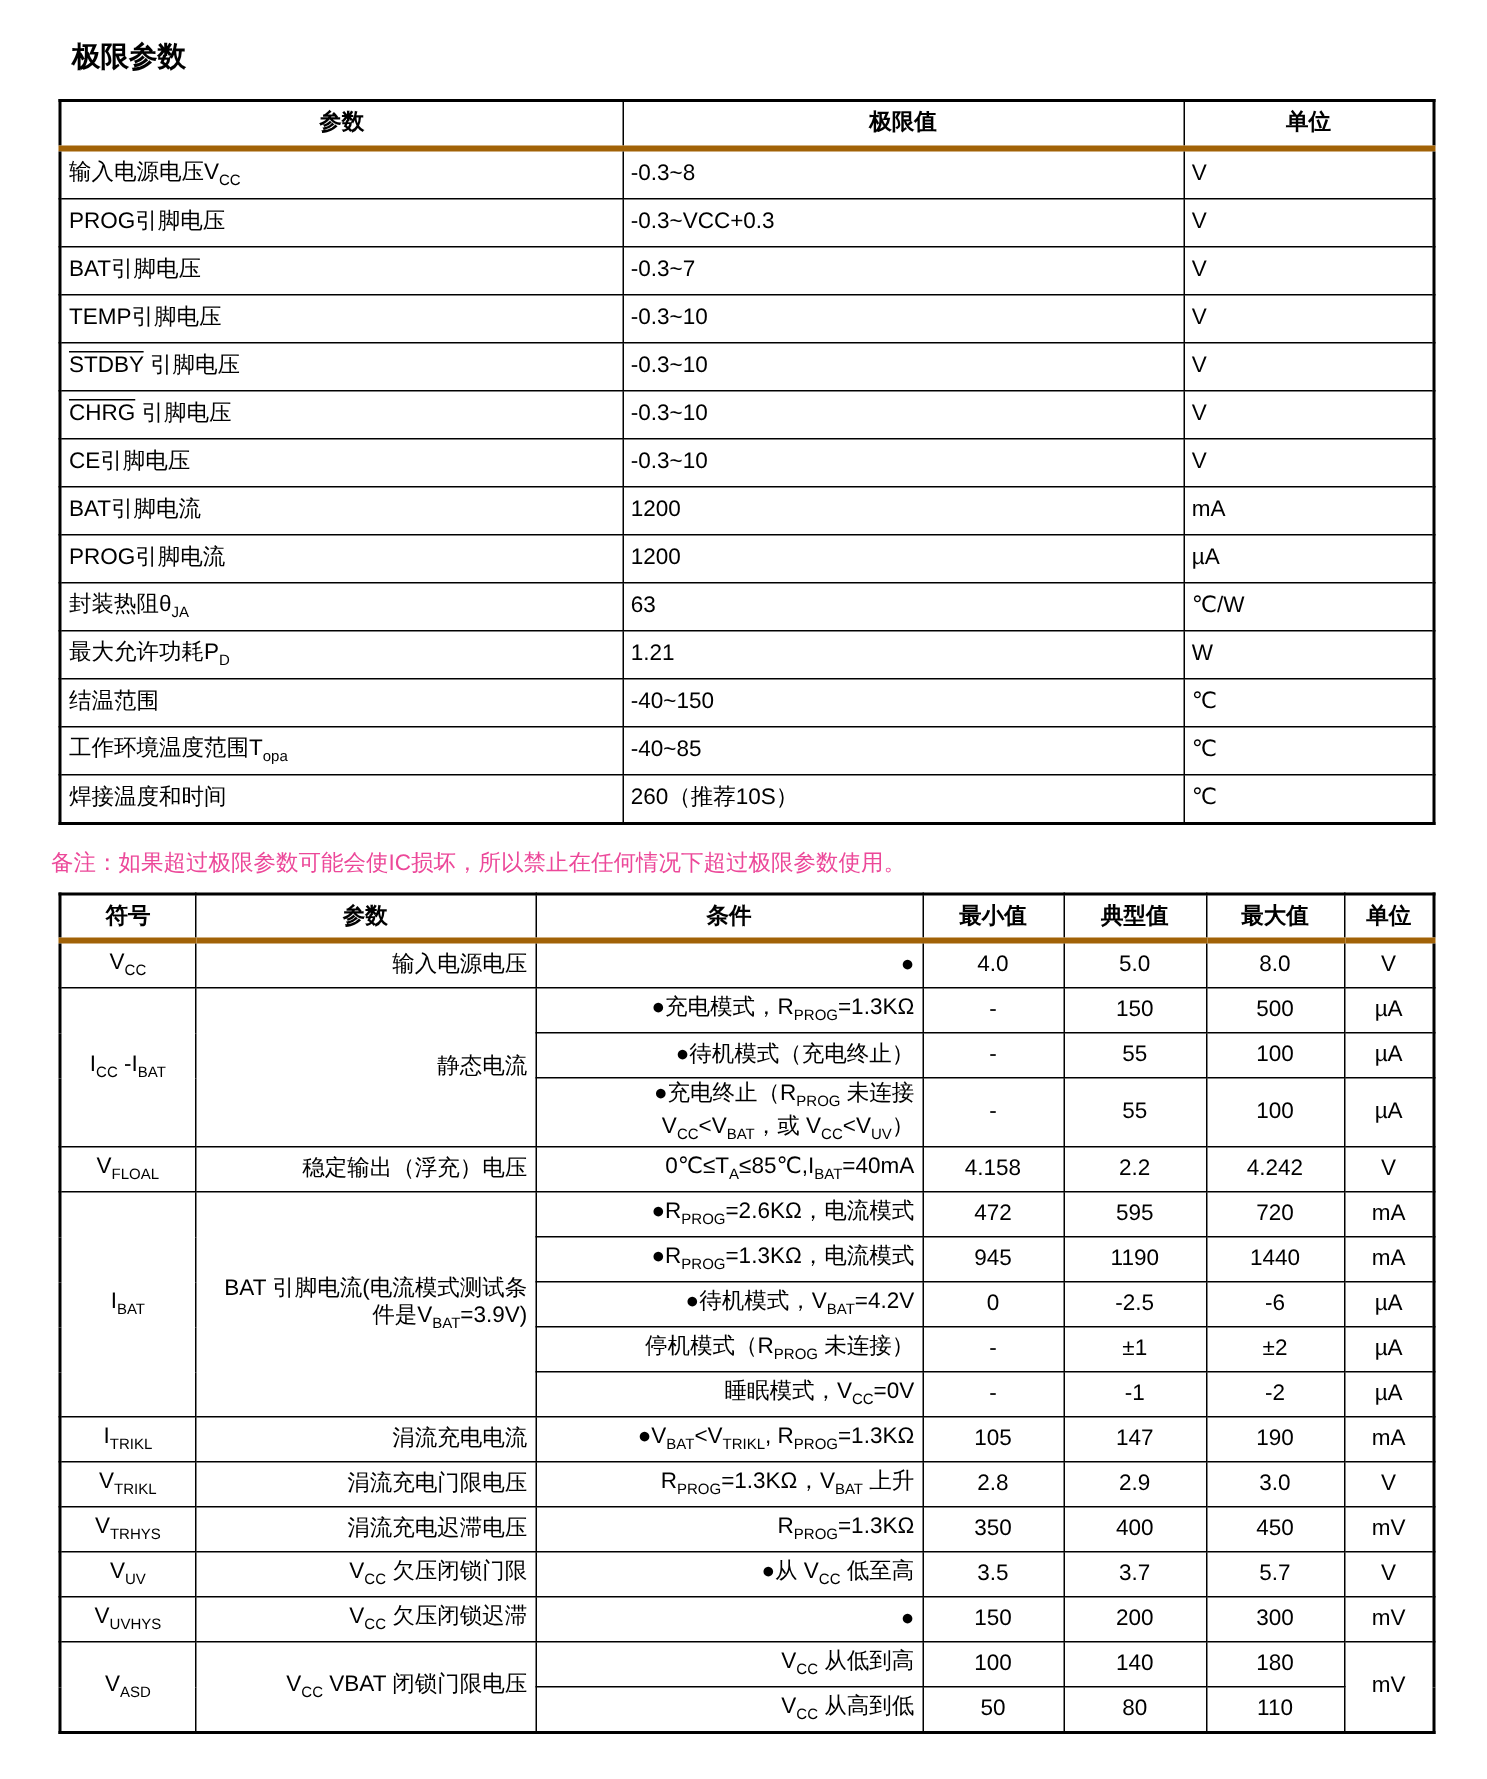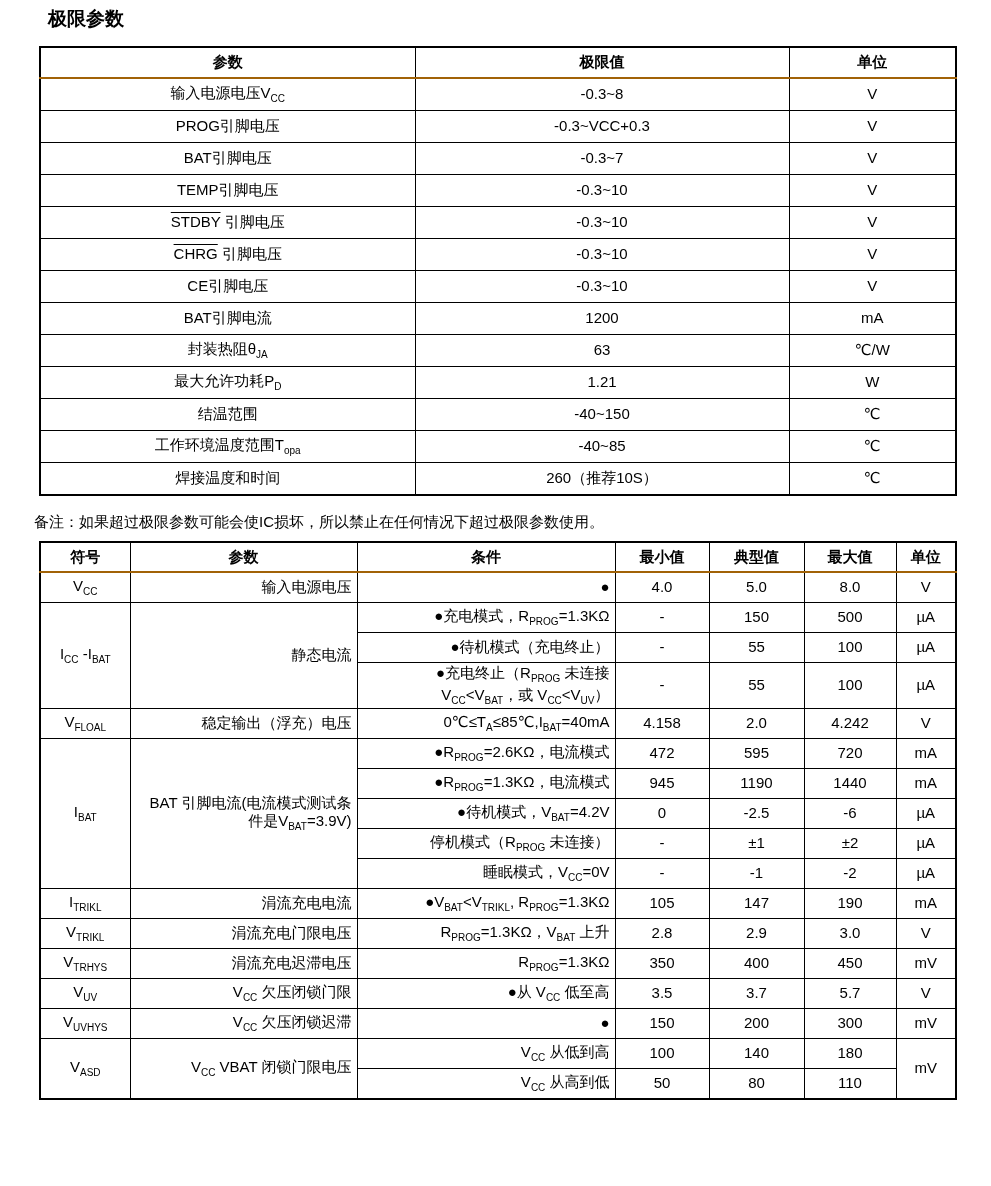--- a/index.html
+++ b/index.html
@@ -1,42 +1,42 @@
 <!DOCTYPE html>
 <html><head>
 <meta charset="utf-8">
 <style>
   html,body{margin:0;padding:0;background:#fff;}
   body{
     width:991px;height:1186px;overflow:hidden;color:#000;
     font-family:"Liberation Sans","DejaVu Sans",sans-serif;
   }
-  .page{width:991px;height:1186px;box-sizing:border-box;padding-top:4px;}
+  .page{width:991px;height:1186px;box-sizing:border-box;padding-top:24px;}
   .sec-title{
     font-size:19px;font-weight:bold;line-height:1.15;color:#000;margin:0;
   }
   .title-1{margin:4px 0 16px 48px;}
   .title-2{margin:8px 0 8px 37px;}
   .note{
-    font-size:15px;color:#000000;margin:16px 0 10px 34px;line-height:1.3;
+    font-size:15px;color:#ec4899;margin:16px 0 10px 34px;line-height:1.3;
   }
   table.tbl{
     border-collapse:collapse;table-layout:fixed;margin-left:39px;width:916px;
     border:2px solid #000;
   }
   .tbl th,.tbl td{
     border:1px solid #000;font-size:15px;color:#000;
     padding:1px 5px;line-height:1.25;vertical-align:middle;
     overflow:hidden;
   }
   .tbl thead th{
-    font-weight:bold;text-align:center;border-bottom:2px solid #a16207;
+    font-weight:bold;text-align:center;border-bottom:4px solid #a16207;
   }
   .t1 thead th{height:27px;}
-  .t1 tbody td{height:29px;text-align:center;}
+  .t1 tbody td{height:29px;text-align:left;}
   .t2 thead th{height:26px;}
   .t2 tbody td{height:27px;text-align:center;}
   .t2 tbody td.par,.t2 tbody td.cond{text-align:right;padding-left:8px;}
   .sb{font-size:10px;vertical-align:-4px;letter-spacing:0;}
   .ov{text-decoration:overline;}
 </style>
 </head>
 <body>
 
 <div class="page">
@@ -89,20 +89,25 @@
         </tr>
         <tr>
           <td><span>CE引脚电压</span></td>
           <td>-0.3~10</td>
           <td>V</td>
         </tr>
         <tr>
           <td><span>BAT引脚电流</span></td>
           <td>1200</td>
           <td>mA</td>
+        </tr>
+        <tr>
+          <td><span>PROG引脚电流</span></td>
+          <td>1200</td>
+          <td>µA</td>
         </tr>
         <tr>
           <td><span>封装热阻θ</span><span class="sb">JA</span></td>
           <td>63</td>
           <td>℃/W</td>
         </tr>
         <tr>
           <td><span>最大允许功耗P</span><span class="sb">D</span></td>
           <td>1.21</td>
           <td>W</td>
@@ -180,21 +185,21 @@
           <td>-</td>
           <td>55</td>
           <td>100</td>
           <td>µA</td>
         </tr>
         <tr>
           <td class="sym"><span>V</span><span class="sb">FLOAL</span></td>
           <td class="par"><span>稳定输出（浮充）电压</span></td>
           <td class="cond"><span>0℃≤T</span><span class="sb">A</span><span>≤85℃,I</span><span class="sb">BAT</span><span>=40mA</span></td>
           <td>4.158</td>
-          <td>2.0</td>
+          <td>2.2</td>
           <td>4.242</td>
           <td>V</td>
         </tr>
         <tr>
           <td class="sym" rowspan="5"><span>I</span><span class="sb">BAT</span></td>
           <td class="par" rowspan="5"><span>BAT 引脚电流(电流模式测试条件是V</span><span class="sb">BAT</span><span>=3.9V)</span></td>
           <td class="cond"><span>●R</span><span class="sb">PROG</span><span>=2.6KΩ，电流模式</span></td>
           <td>472</td>
           <td>595</td>
           <td>720</td>

